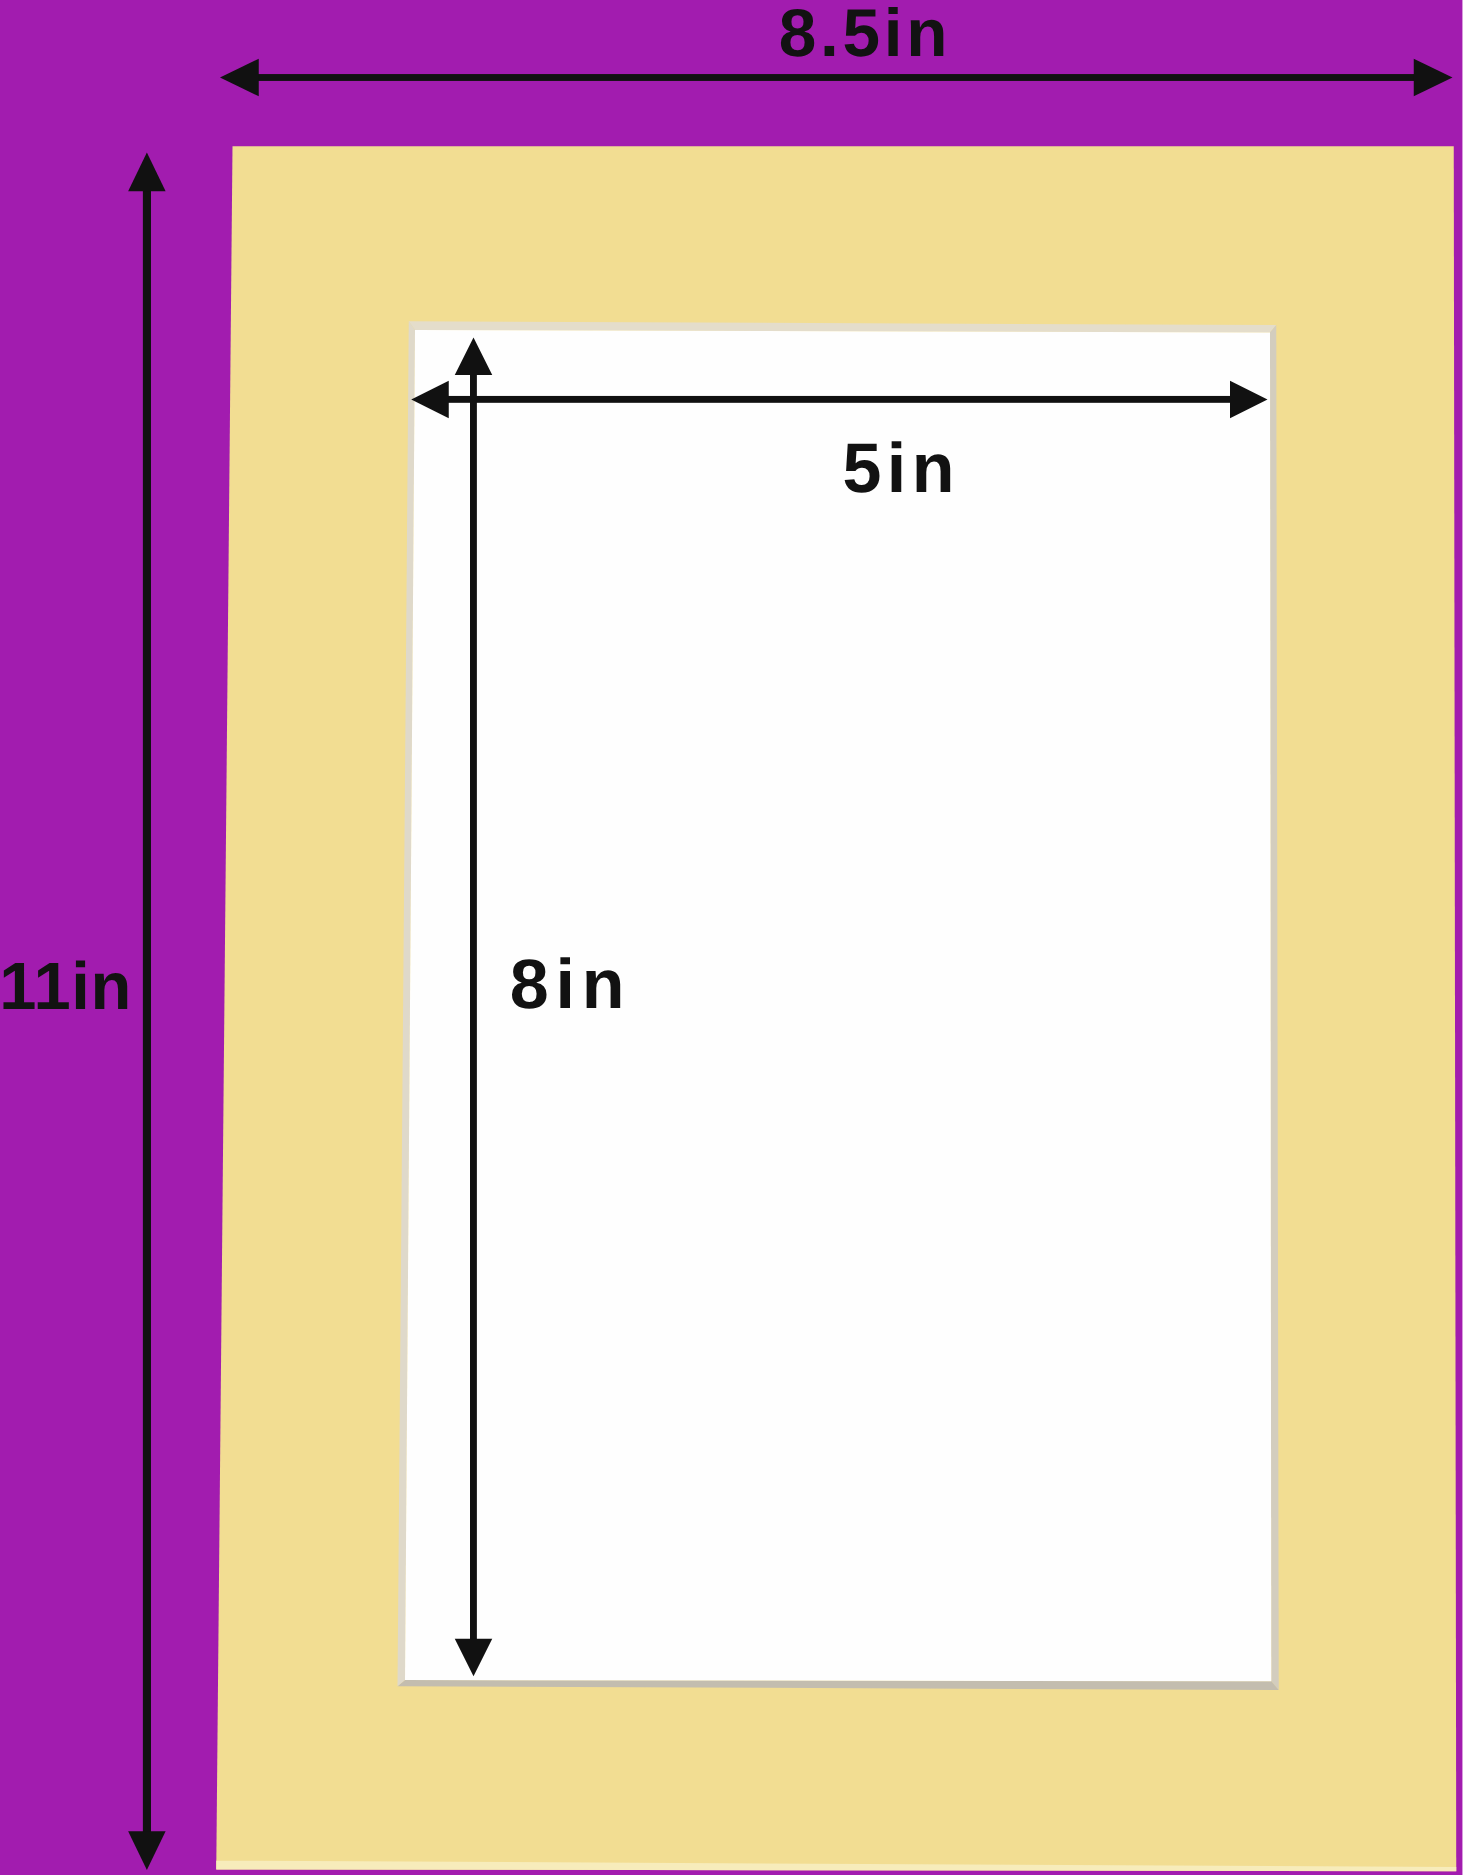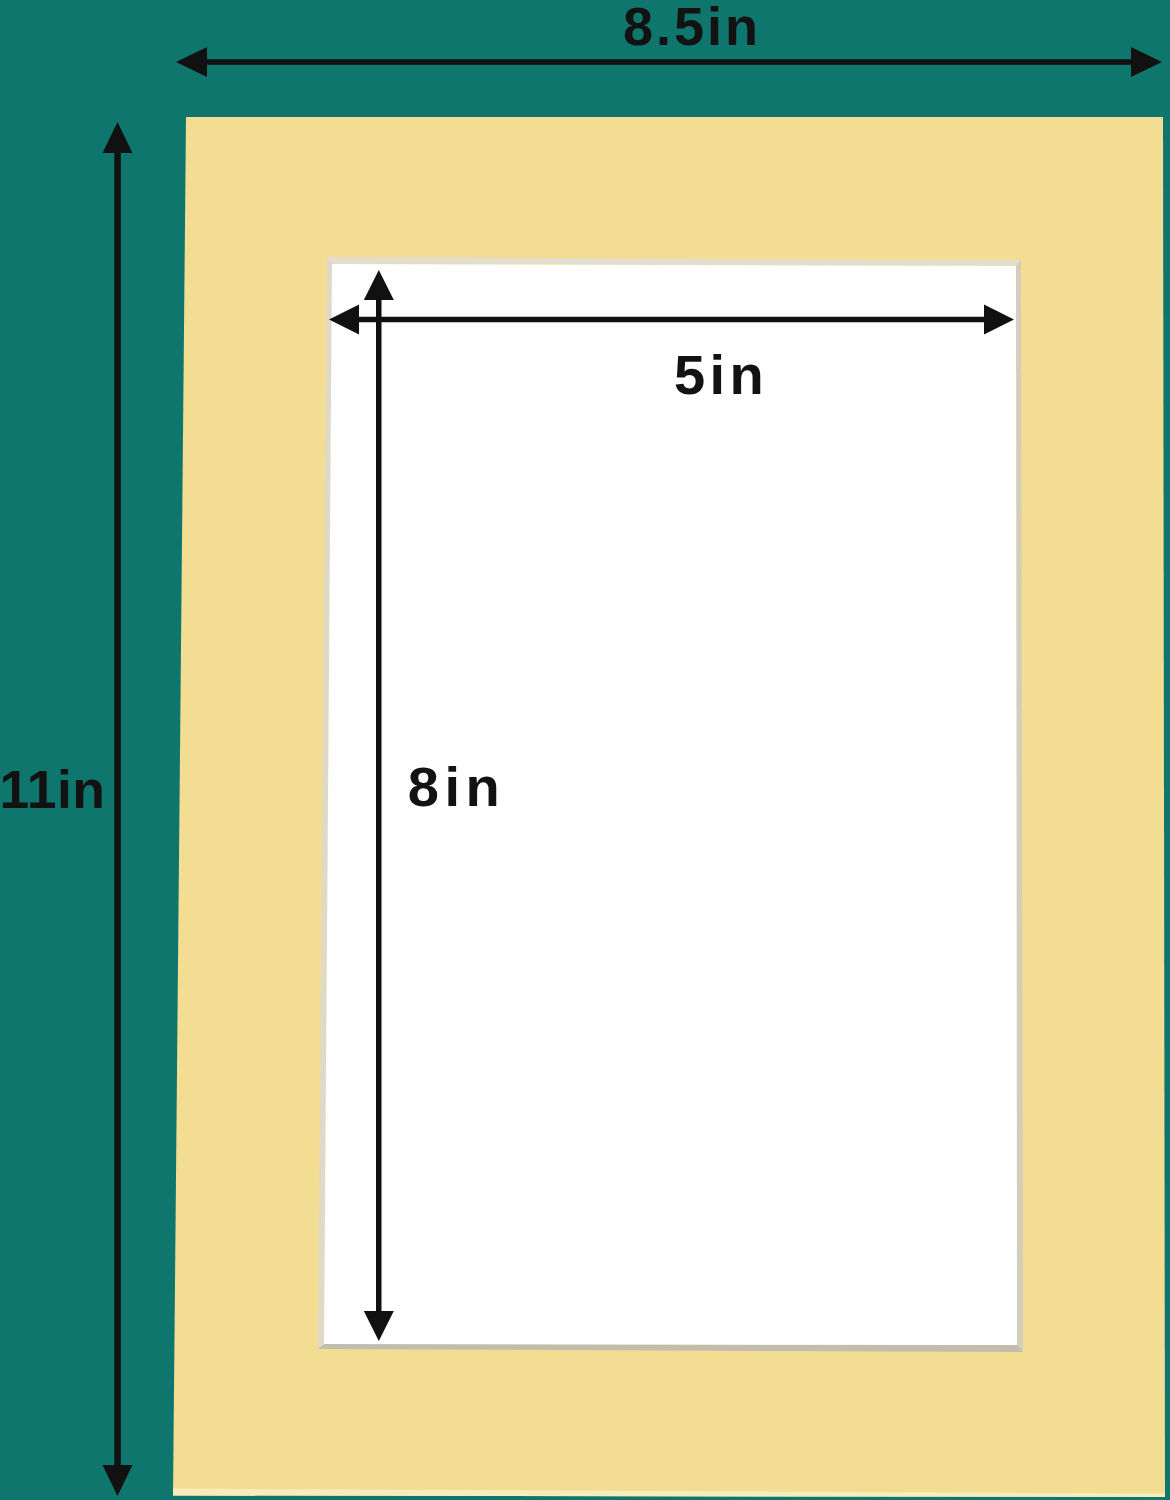--- a/index.html
+++ b/index.html
@@ -1,16 +1,16 @@
 <!DOCTYPE html>
 <html><head>
 <meta charset="utf-8">
 <style>
   html,body{margin:0;padding:0;background:#ffffff;}
-  .page{position:relative;width:1170px;height:1500px;background:#0f766e;overflow:hidden;
+  .page{position:relative;width:1170px;height:1500px;background:#a21caf;overflow:hidden;
         font-family:"Liberation Sans", sans-serif;}
   svg{position:absolute;left:0;top:0;}
   text{font-family:"Liberation Sans", sans-serif;font-weight:bold;fill:#121212;}
 </style>
 </head>
 <body>
 <div class="page">
 <svg width="1170" height="1500" viewBox="0 0 1170 1500">
 
   <g>

